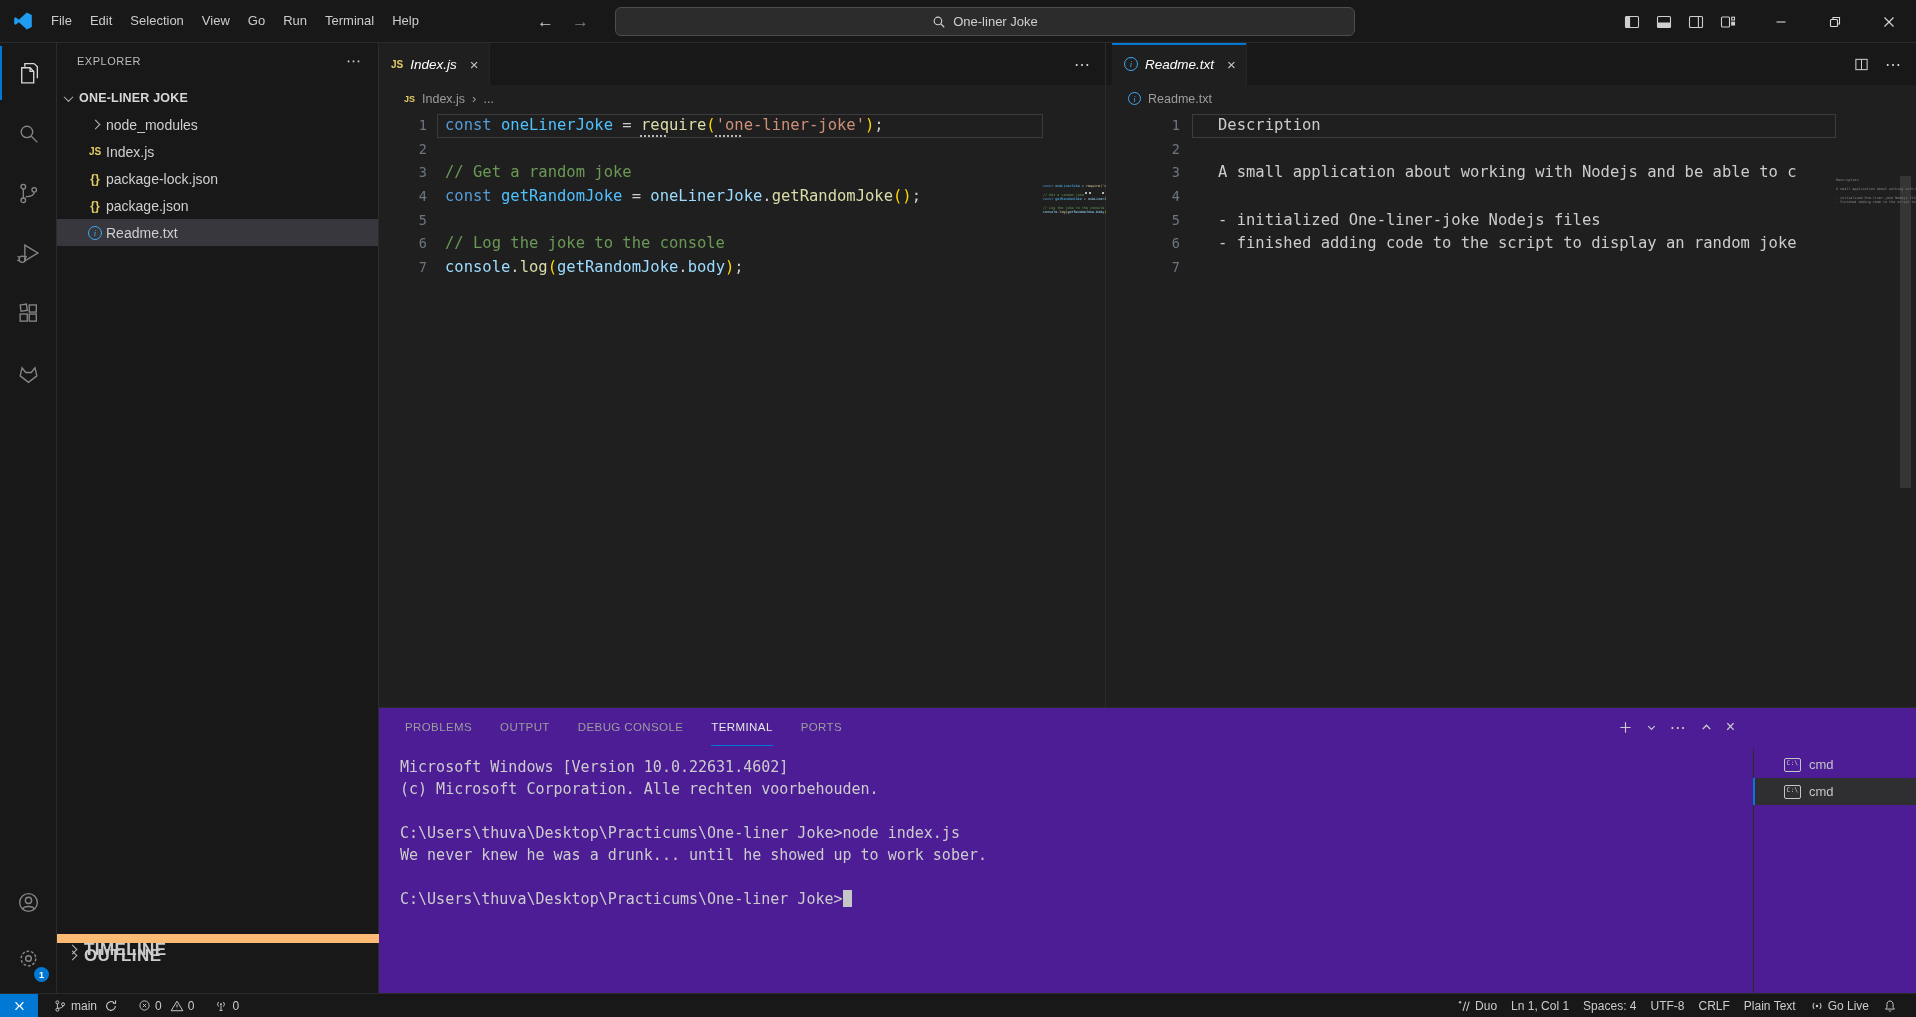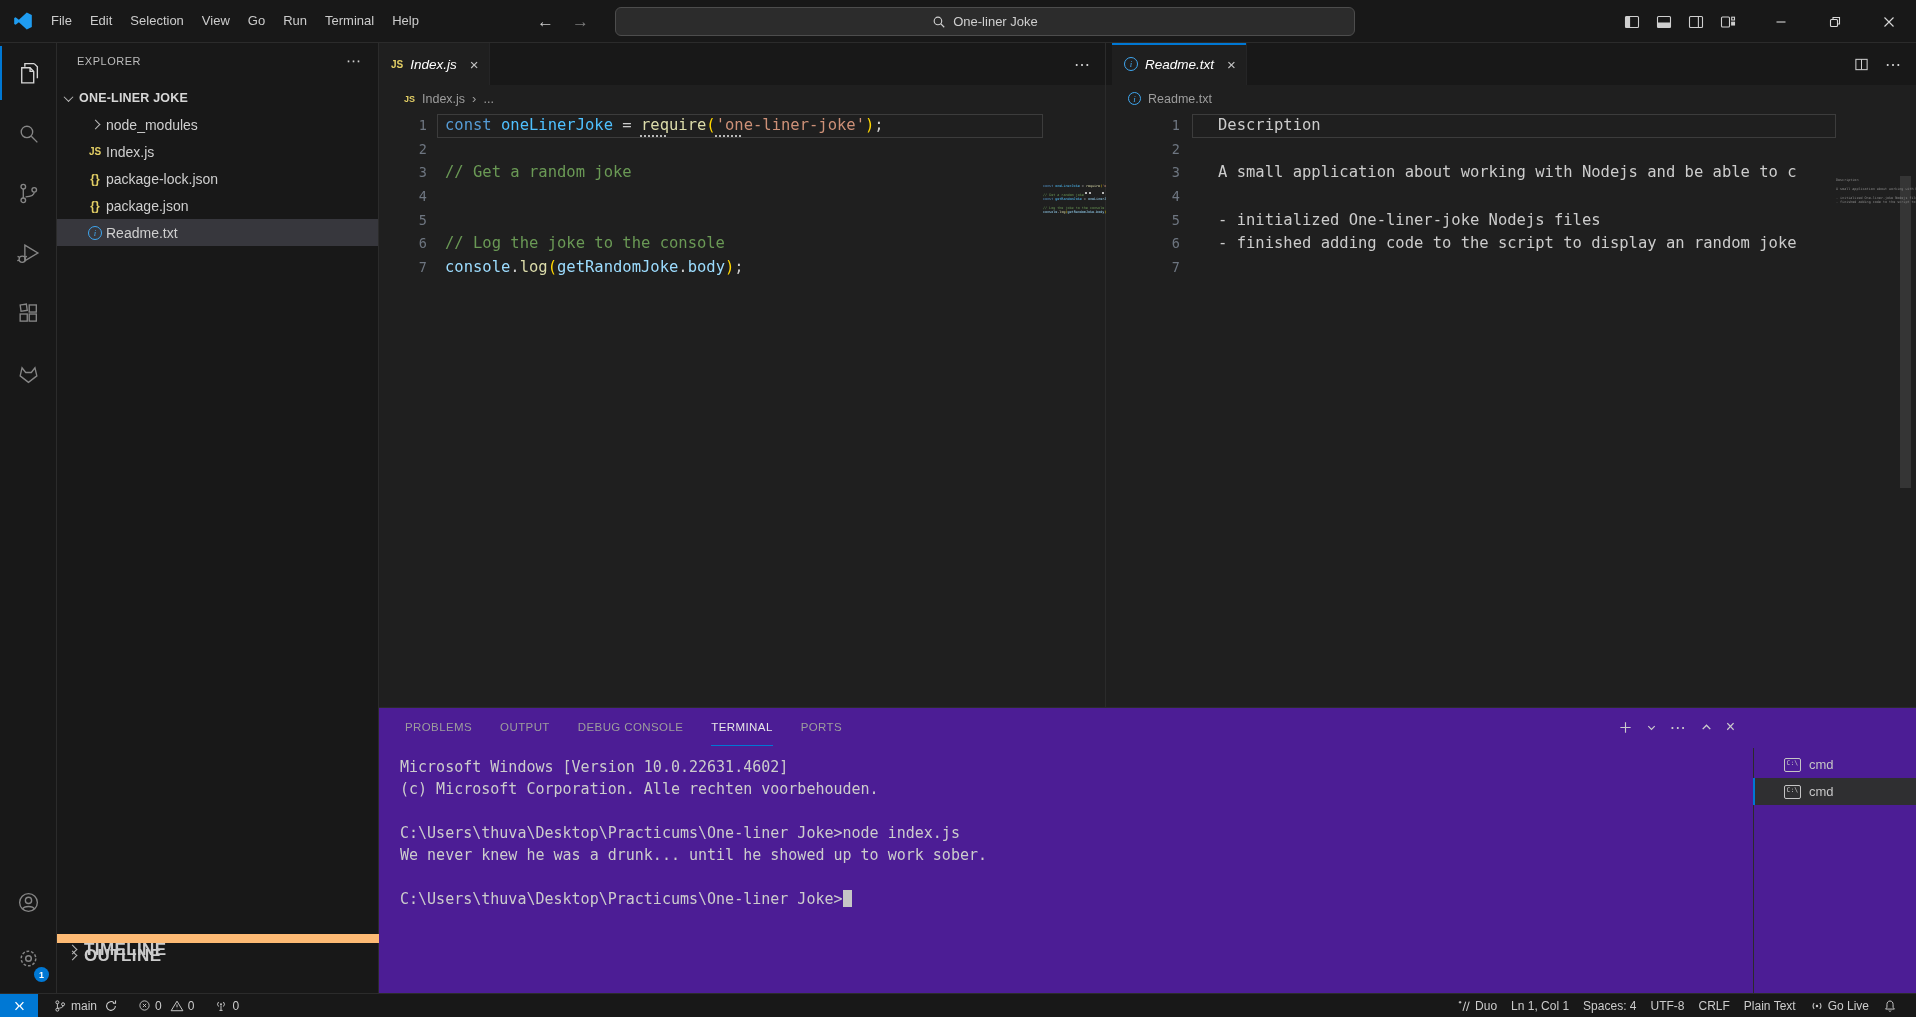--- a/index.html
+++ b/index.html
@@ -326,20 +326,21 @@
         <div class="cl">
           <span class="ln">2</span>
           <span class="ct"></span>
         </div>
         <div class="cl">
           <span class="ln">3</span>
           <span class="ct"><span class="tk-cm">// Get a random joke</span></span>
         </div>
         <div class="cl">
           <span class="ln">4</span>
+          <span class="ct"><span class="tk-kw">const </span><span class="tk-decl">getRandomJoke</span><span class="tk-pl"> = </span><span class="tk-vr">oneLinerJoke</span><span class="tk-pl">.</span><span class="tk-fn">getRandomJoke</span><span class="tk-br">()</span><span class="tk-pl">;</span></span>
         </div>
         <div class="cl">
           <span class="ln">5</span>
           <span class="ct"></span>
         </div>
         <div class="cl">
           <span class="ln">6</span>
           <span class="ct"><span class="tk-cm">// Log the joke to the console</span></span>
         </div>
         <div class="cl">

